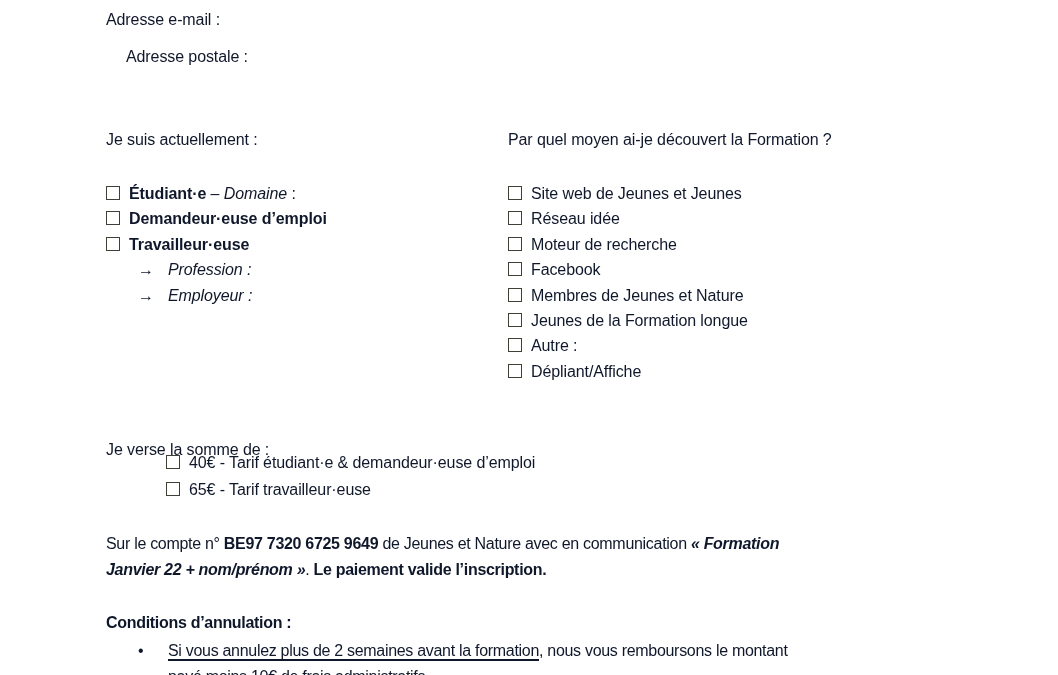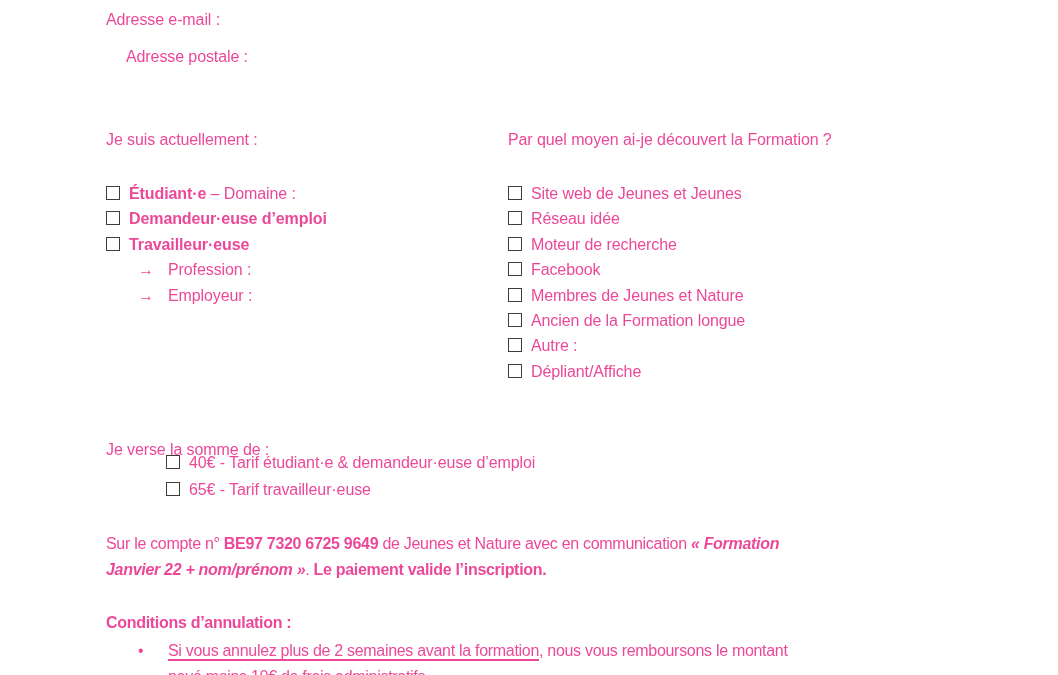--- a/index.html
+++ b/index.html
@@ -8,26 +8,26 @@
     background: #ffffff;
   }
   .page {
     position: relative;
     width: 1058px;
     height: 675px;
     background: #ffffff;
     overflow: hidden;
     font-family: "Liberation Sans", "DejaVu Sans", sans-serif;
     font-size: 16px;
-    color: #ec4899;
+    color: #0f172a;
     letter-spacing: -0.1px;
   }
   .abs { position: absolute; }
   .b  { font-weight: bold; }
-  .i  { }
+  .i  { font-style: italic; }
   .bi { font-weight: bold; font-style: italic; }
   .ul { text-decoration: underline; text-underline-offset: 3px; text-decoration-thickness: 1.5px; }
 
   .cbrow { line-height: 25.4px; white-space: nowrap; }
   .cb {
     display: inline-block;
     width: 12px;
     height: 12px;
     border: 1.7px solid #3f3f36;
     margin-right: 9px;
@@ -94,21 +94,21 @@
     <div class="cbrow">
       <span class="cb"></span><span>Moteur de recherche</span>
     </div>
     <div class="cbrow">
       <span class="cb"></span><span>Facebook</span>
     </div>
     <div class="cbrow">
       <span class="cb"></span><span>Membres de Jeunes et Nature</span>
     </div>
     <div class="cbrow">
-      <span class="cb"></span><span>Ancien de la Formation longue</span>
+      <span class="cb"></span><span>Jeunes de la Formation longue</span>
     </div>
     <div class="cbrow">
       <span class="cb"></span><span>Autre :</span>
     </div>
     <div class="cbrow">
       <span class="cb"></span><span>Dépliant/Affiche</span>
     </div>
   </div>
 
   <div class="abs" style="left:106px; top:409px;margin-top:32px;">Je verse la somme de :</div>

